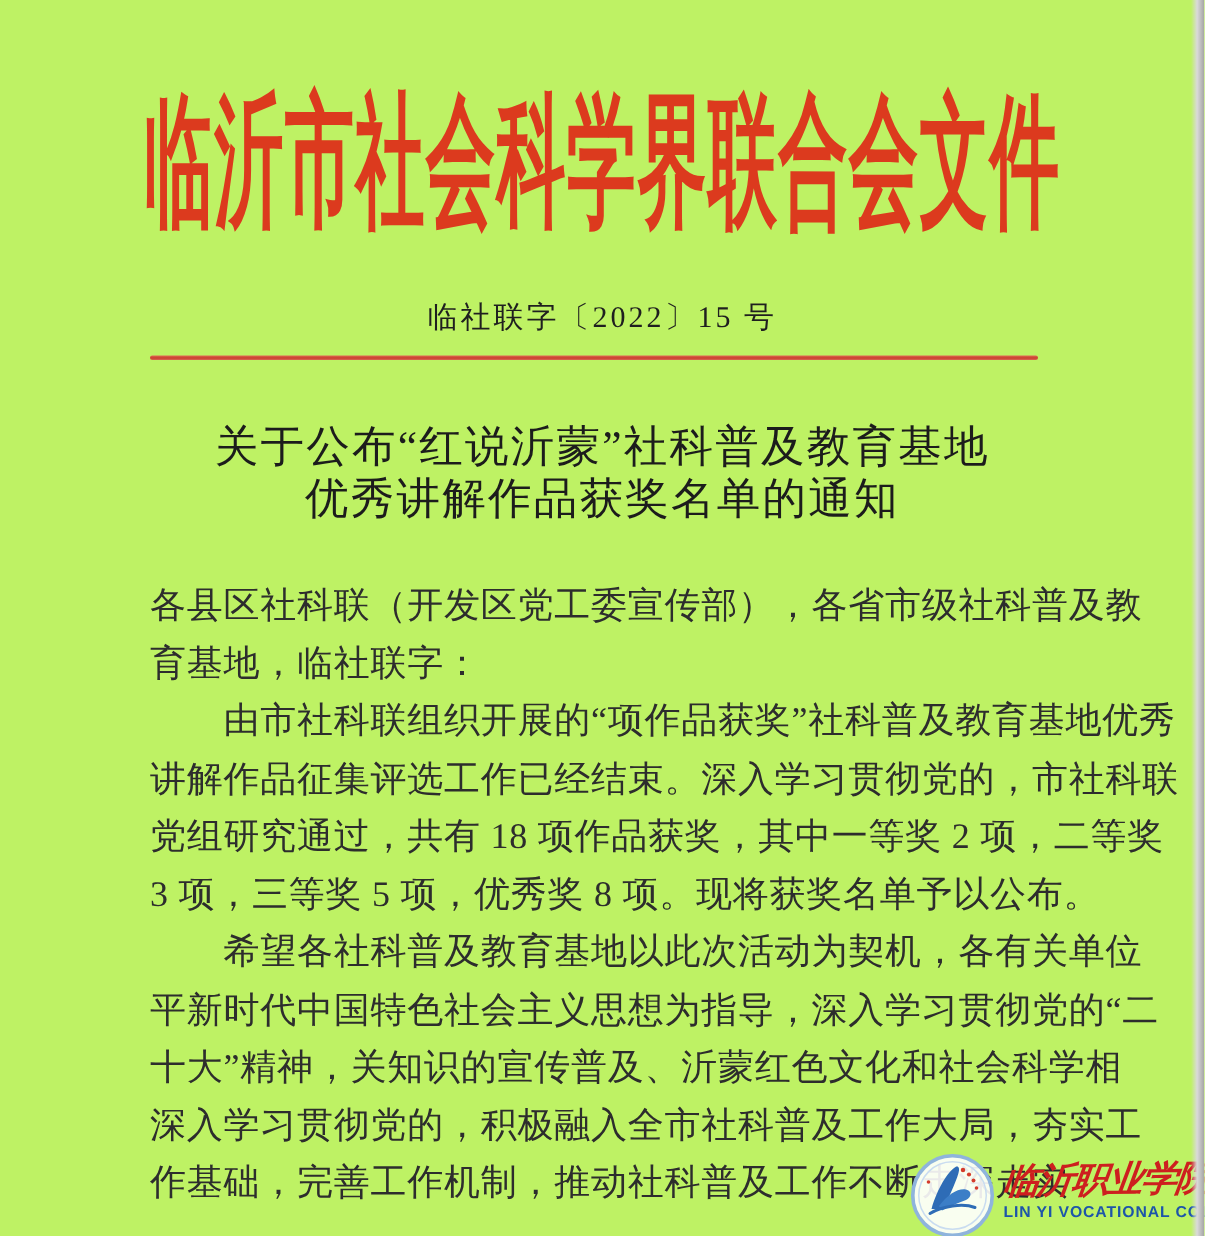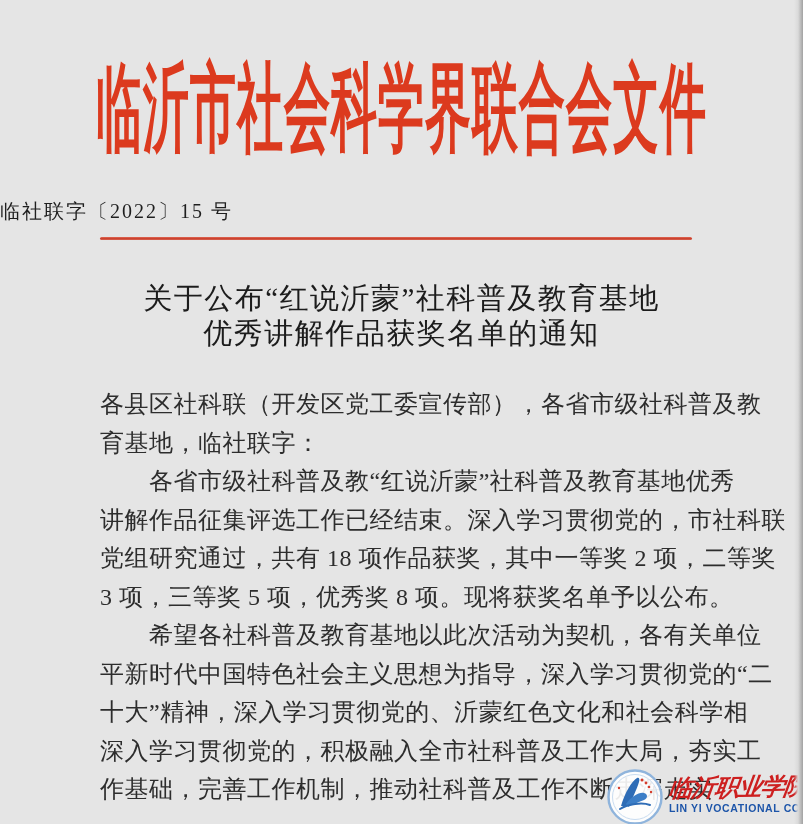--- a/index.html
+++ b/index.html
@@ -2,21 +2,21 @@
 <html><head>
 <meta charset="utf-8">
 <style>
   html, body { margin: 0; padding: 0; }
   body { background: #ffffff; }
 
   .page {
     position: relative;
     width: 803px;
     height: 824px;
-    background: #e5e5e5;
+    background: #bef264;
     overflow: hidden;
     font-family: "Liberation Serif", "DejaVu Serif", serif;
   }
 
   
   .masthead {
     position: absolute;
     top: 44px;
     left: 0;
     width: 100%;
@@ -32,21 +32,21 @@
     transform: scaleY(2.1);
     transform-origin: top center;
   }
 
   
   .doc-number {
     position: absolute;
     top: 198px;
     left: 0;
     width: 100%;
-    text-align: left;
+    text-align: center;
     font-size: 20px;
     color: #1f1f1f;
     letter-spacing: 2px;
   }
 
   
   .red-rule {
     position: absolute;
     top: 237px;
     left: 100px;
@@ -151,27 +151,27 @@
   <div class="red-rule"></div>
 
   <div class="doc-title">
     <div>关于公布“红说沂蒙”社科普及教育基地</div>
     <div>优秀讲解作品获奖名单的通知</div>
   </div>
 
   <div class="doc-body">
     <div class="body-line">各县区社科联（开发区党工委宣传部），各省市级社科普及教</div>
     <div class="body-line line-end">育基地，临社联字：</div>
-    <div class="body-line">　　各省市级社科普及教“红说沂蒙”社科普及教育基地优秀</div>
+    <div class="body-line">　　由市社科联组织开展的“项作品获奖”社科普及教育基地优秀</div>
     <div class="body-line">讲解作品征集评选工作已经结束。深入学习贯彻党的，市社科联</div>
     <div class="body-line">党组研究通过，共有 18 项作品获奖，其中一等奖 2 项，二等奖</div>
     <div class="body-line line-end">3 项，三等奖 5 项，优秀奖 8 项。现将获奖名单予以公布。</div>
     <div class="body-line">　　希望各社科普及教育基地以此次活动为契机，各有关单位</div>
     <div class="body-line">平新时代中国特色社会主义思想为指导，深入学习贯彻党的“二</div>
-    <div class="body-line">十大”精神，深入学习贯彻党的、沂蒙红色文化和社会科学相</div>
+    <div class="body-line">十大”精神，关知识的宣传普及、沂蒙红色文化和社会科学相</div>
     <div class="body-line">深入学习贯彻党的，积极融入全市社科普及工作大局，夯实工</div>
     <div class="body-line line-end">作基础，完善工作机制，推动社科普及工作不断走深走实</div>
   </div>
 
   <div class="seal">
     <span class="seal-emblem">
       <svg width="58" height="58" viewBox="0 0 58 58" aria-hidden="true">
         <circle cx="29" cy="29" r="26.5" fill="#ffffff" fill-opacity="0.9" stroke="#8fb4dc" stroke-width="2.4"></circle>
         <circle cx="29" cy="29" r="22.5" fill="none" stroke="#c9dcf0" stroke-width="1"></circle>
         <path d="M15,38 C19,24 26,13 31,10 C33,9 34,11 33,14 C31,21 26,31 23,38 Z" fill="#2e6cb6"></path>

